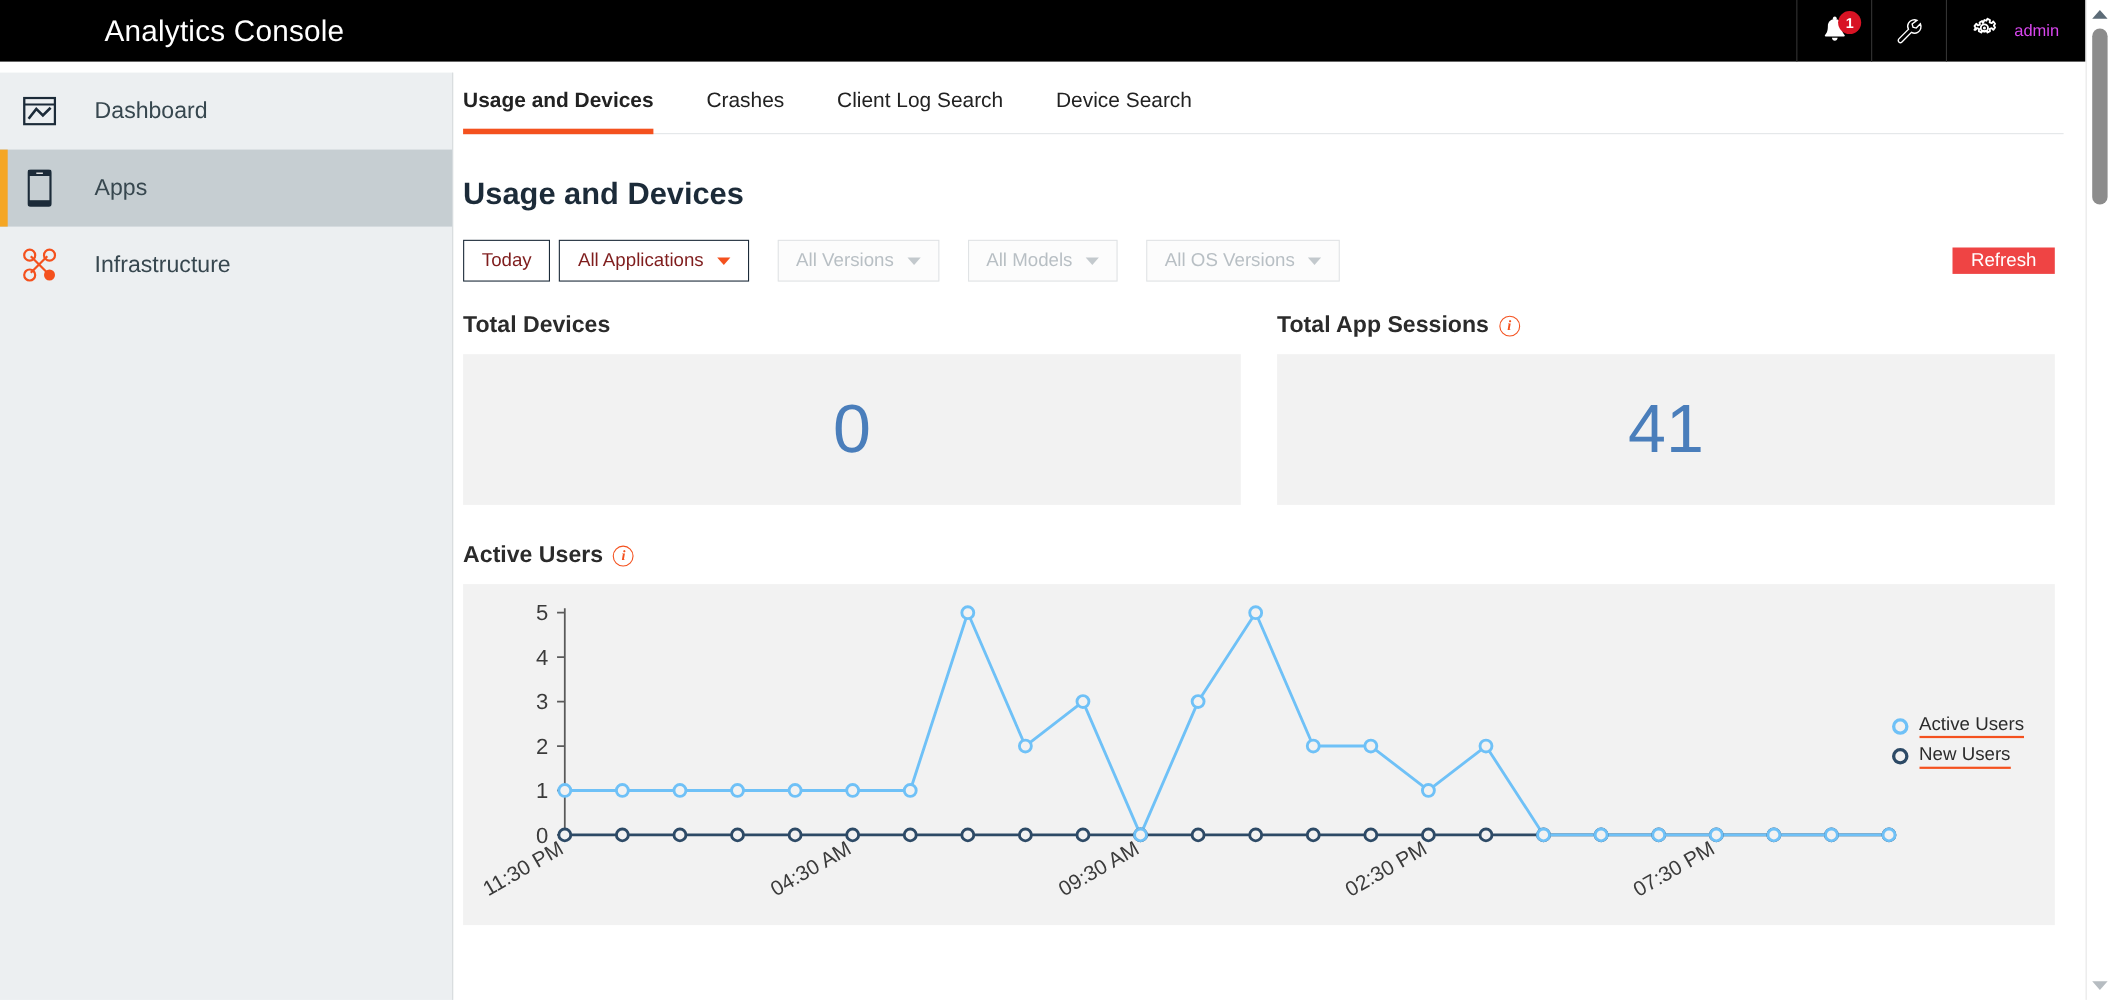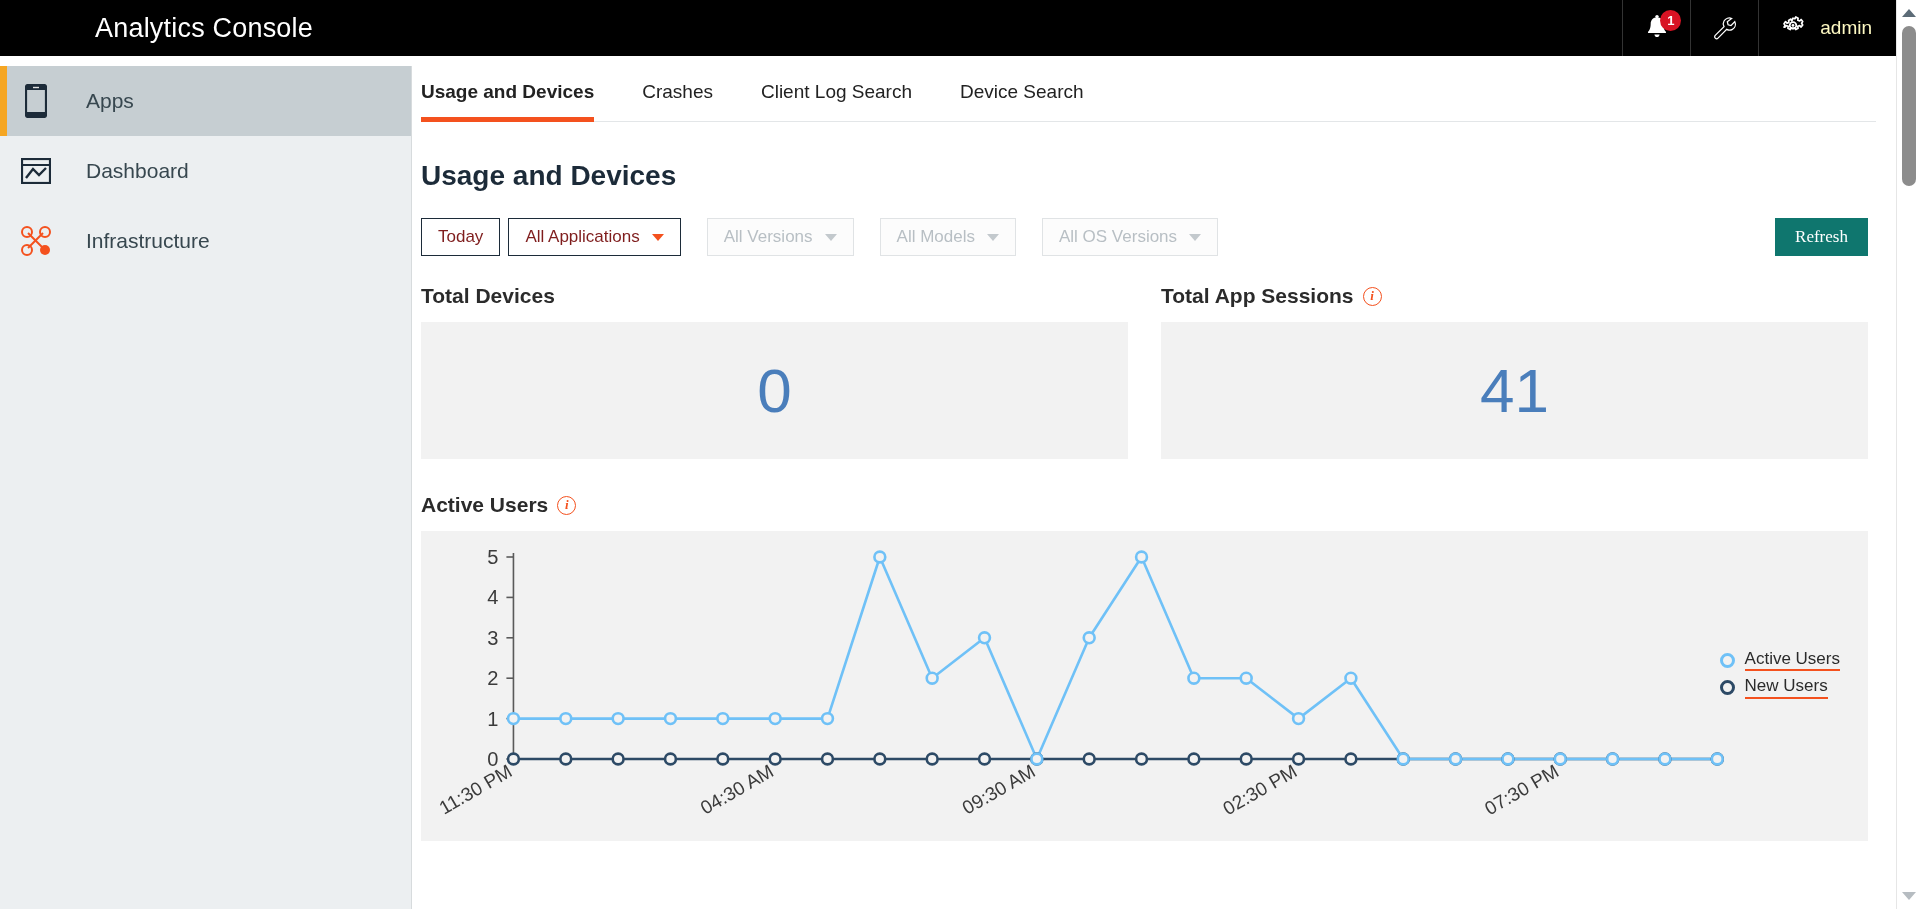--- a/index.html
+++ b/index.html
@@ -38,21 +38,21 @@
     position: relative;
     flex: 0 0 auto;
   }
   .hdr-user {
     border-left: 1px solid #333;
     display: flex; align-items: center;
     padding: 0 24px 0 20px;
     gap: 13px;
     flex: 0 0 auto;
   }
-  .hdr-user-label { color: #fef9c3; font-size: 19px; }
+  .hdr-user-label { color: #d946ef; font-size: 15px; }
   .badge {
     position: absolute;
     top: 10px; left: 37px;
     min-width: 21px; height: 21px;
     border-radius: 50%;
     background: #d81324;
     color: #fff; font-size: 13px; font-weight: bold;
     display: flex; align-items: center; justify-content: center;
     padding: 0 4px;
   }
@@ -145,24 +145,24 @@
   .caret {
     width: 0; height: 0;
     border-left: 6px solid transparent;
     border-right: 6px solid transparent;
     border-top: 7px solid #f4511e;
     flex: 0 0 auto;
   }
   .fbtn.disabled .caret { border-top-color: #c3c9cd; }
   .spacer { flex: 1 1 auto; }
   .refresh-btn {
-    height: 38px; min-width: 93px;
-    background: #0f766e; color: #ffffff;
+    height: 24px; min-width: 93px;
+    background: #ef4444; color: #ffffff;
     border: none; font-size: 17px;
-    font-family: Liberation Serif, serif;
+    font-family: Liberation Sans, sans-serif;
     cursor: pointer;
   }
 
   
   .kpi-row { display: flex; gap: 33px; margin-bottom: 10px; }
   .kpi { flex: 1 1 0; }
   .kpi-title {
     font-size: 21px; font-weight: bold; color: #2b2b2b;
     display: flex; align-items: center; gap: 9px;
     margin-bottom: 14px;
@@ -273,42 +273,42 @@
       <svg width="28" height="28" viewBox="0 0 28 28">
         <path d="M14 4.2l1.9.6.9-1.8 2.3 1.3-.3 2 1.9.7 1.4-1.5 1.6 2.1-1.1 1.7 1.1 1.7-1.6 2.1-1.4-1.5-1.9.7.3 2-2.3 1.3-.9-1.8-1.9.6-1.9-.6-.9 1.8-2.3-1.3.3-2-1.9-.7-1.4 1.5L5 13.1l1.1-1.7L5 9.7l1.6-2.1 1.4 1.5 1.9-.7-.3-2 2.3-1.3.9 1.8z" fill="none" stroke="#ffffff" stroke-width="1.7" stroke-linejoin="round"></path>
         <circle cx="14" cy="11.4" r="3.3" fill="none" stroke="#ffffff" stroke-width="1.7"></circle>
         <circle cx="14" cy="11.4" r="1.4" fill="#ffffff"></circle>
       </svg>
       <span class="hdr-user-label">admin</span>
     </div>
   </div>
 
   <div class="sidebar">
+
+    <div class="side-item">
+      <span class="side-icon">
+        <svg width="30" height="26" viewBox="0 0 30 26">
+          <rect x="1" y="1" width="28" height="24" fill="none" stroke="#1c2b39" stroke-width="2.2"></rect>
+          <line x1="1" y1="7" x2="29" y2="7" stroke="#1c2b39" stroke-width="2"></line>
+          <polyline points="5,20 12,11 18,17 25,10" fill="none" stroke="#1c2b39" stroke-width="2.4"></polyline>
+        </svg>
+      </span>
+      <span class="side-label">Dashboard</span>
+    </div>
 
     <div class="side-item active">
       <span class="side-icon">
         <svg width="22" height="34" viewBox="0 0 22 34">
           <rect x="1" y="1" width="20" height="32" rx="2" fill="none" stroke="#1c2b39" stroke-width="2.2"></rect>
           <rect x="1" y="1" width="20" height="5" fill="#1c2b39"></rect>
           <rect x="1" y="28" width="20" height="5" fill="#1c2b39"></rect>
           <line x1="8" y1="3.5" x2="14" y2="3.5" stroke="#e0e0e0" stroke-width="1.4"></line>
         </svg>
       </span>
       <span class="side-label">Apps</span>
-    </div>
-
-    <div class="side-item">
-      <span class="side-icon">
-        <svg width="30" height="26" viewBox="0 0 30 26">
-          <rect x="1" y="1" width="28" height="24" fill="none" stroke="#1c2b39" stroke-width="2.2"></rect>
-          <line x1="1" y1="7" x2="29" y2="7" stroke="#1c2b39" stroke-width="2"></line>
-          <polyline points="5,20 12,11 18,17 25,10" fill="none" stroke="#1c2b39" stroke-width="2.4"></polyline>
-        </svg>
-      </span>
-      <span class="side-label">Dashboard</span>
     </div>
 
     <div class="side-item">
       <span class="side-icon">
         <svg width="32" height="32" viewBox="0 0 32 32">
           <line x1="8" y1="8" x2="23" y2="23" stroke="#f4511e" stroke-width="2"></line>
           <line x1="8" y1="23" x2="23" y2="8" stroke="#f4511e" stroke-width="2"></line>
           <circle cx="7" cy="7" r="5" fill="none" stroke="#f4511e" stroke-width="2"></circle>
           <circle cx="7" cy="25" r="5" fill="none" stroke="#f4511e" stroke-width="2"></circle>
           <circle cx="25" cy="7" r="5" fill="none" stroke="#f4511e" stroke-width="2"></circle>

